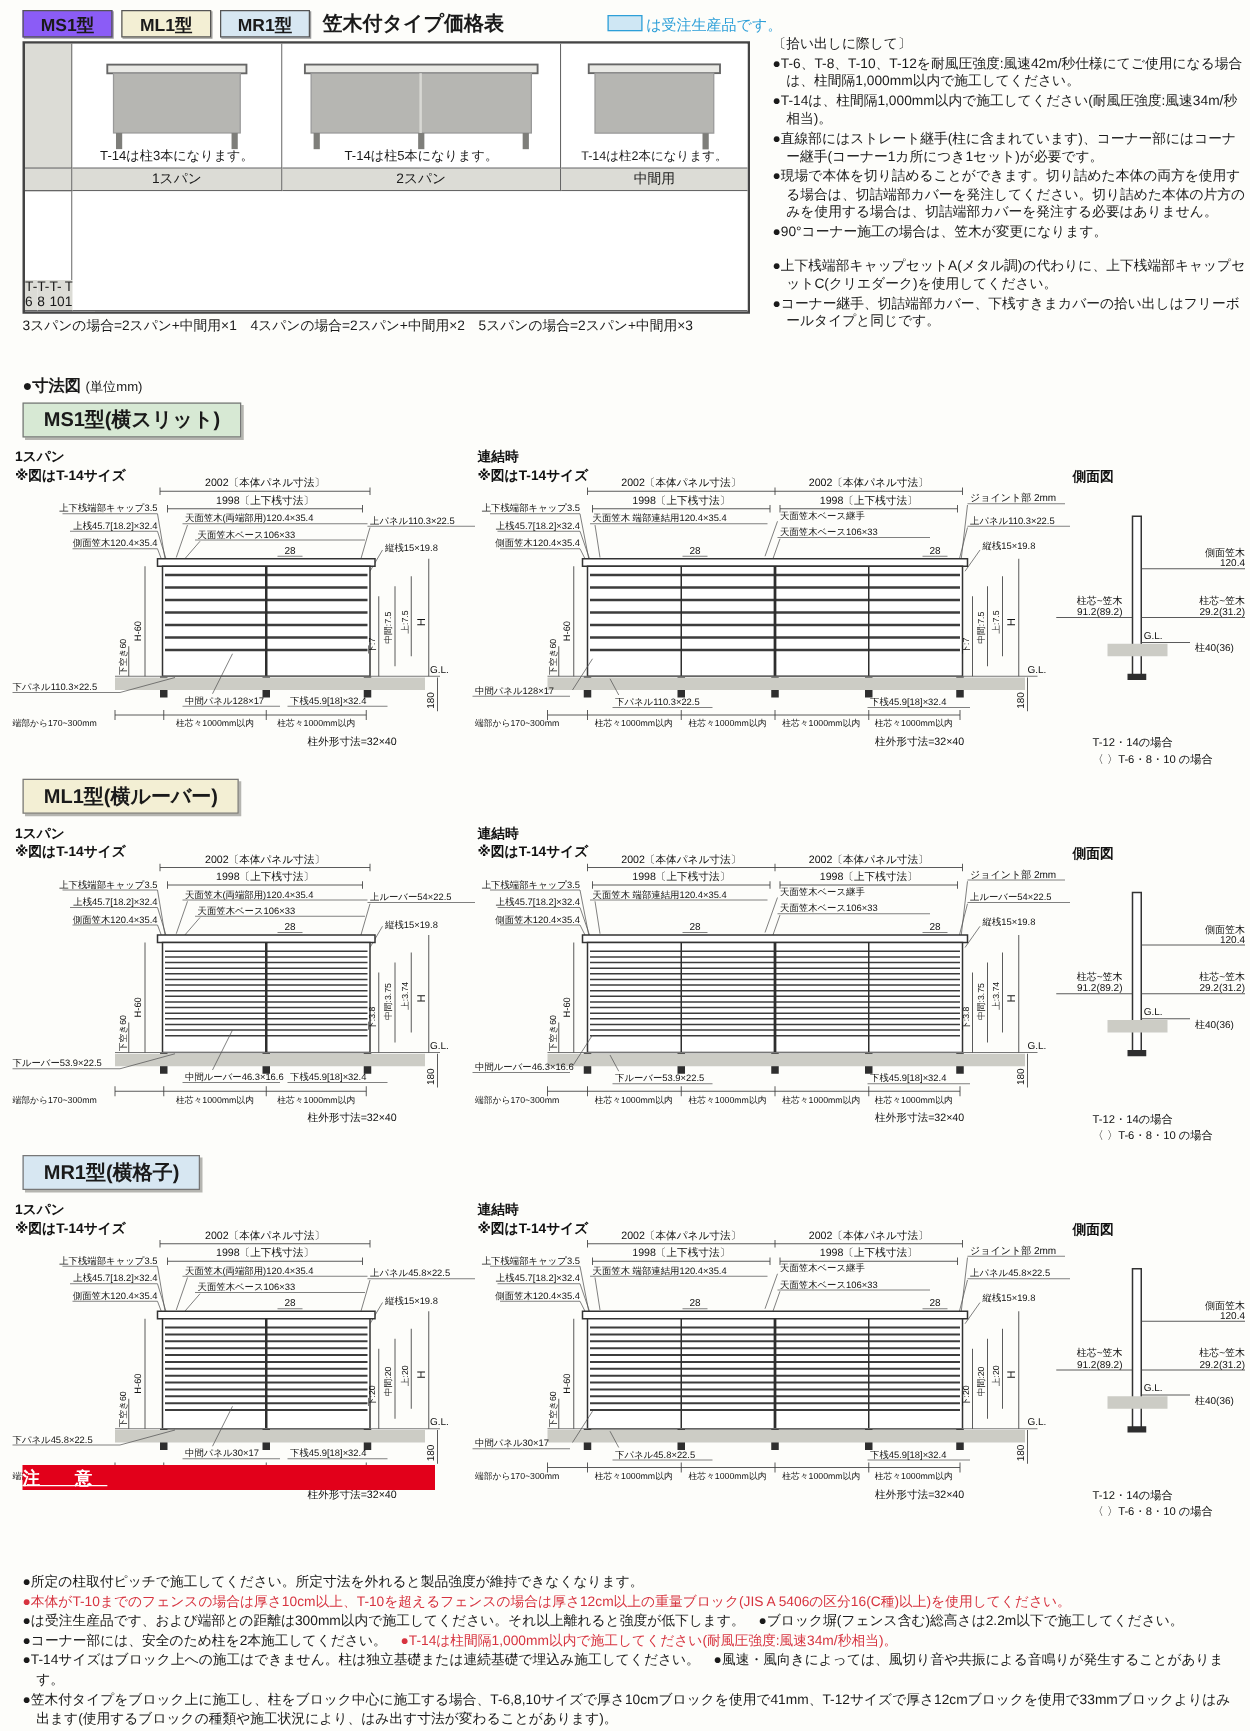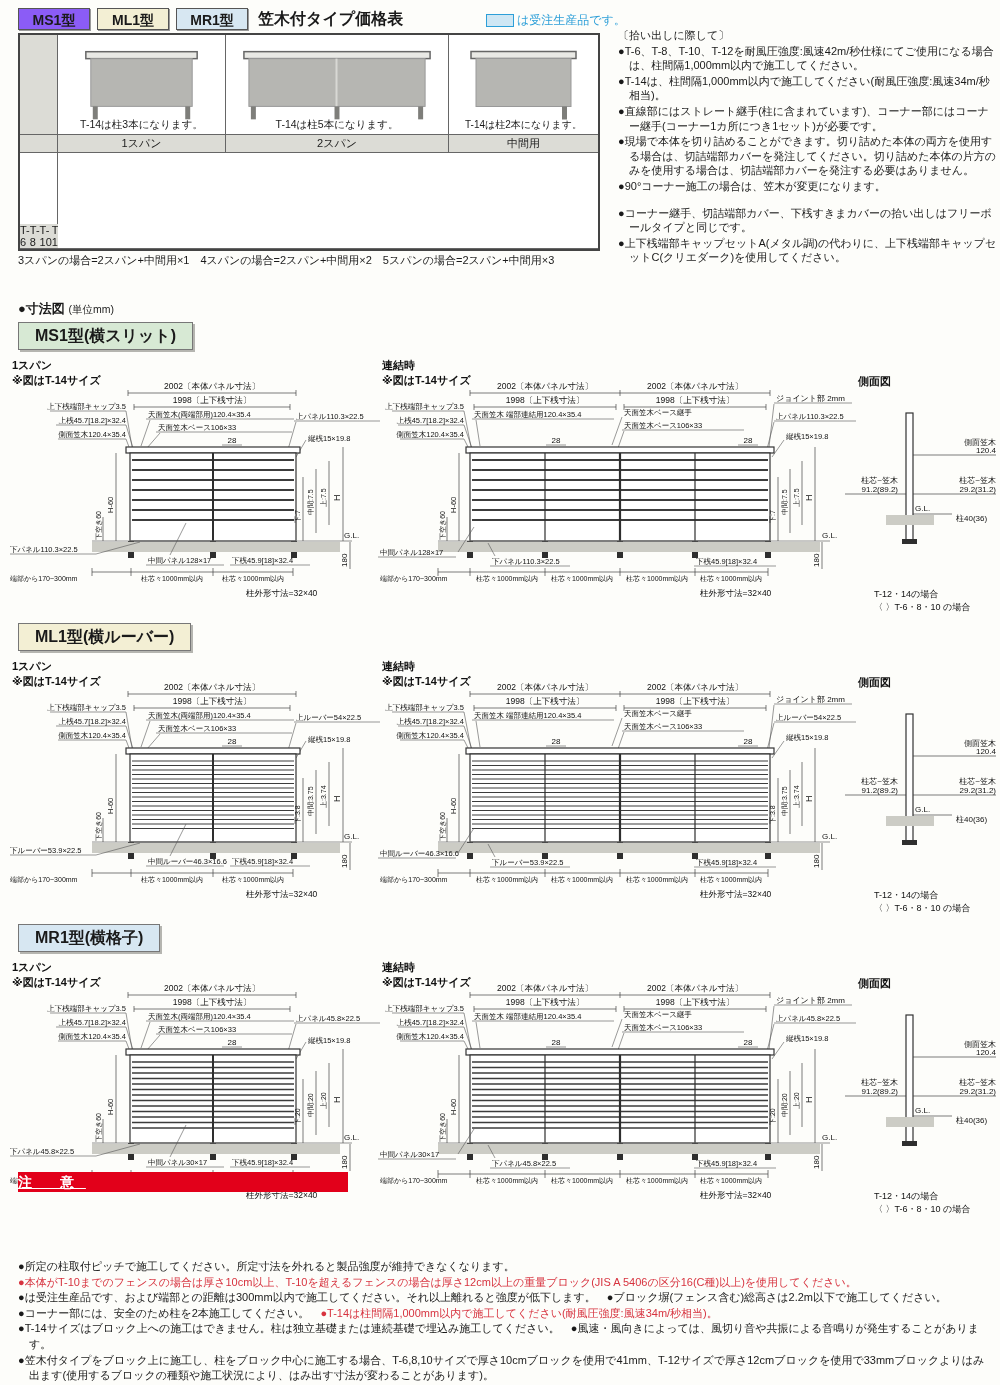--- a/index.html
+++ b/index.html
@@ -2,21 +2,21 @@
 <html><head>
 <meta charset="utf-8">
 <style>
   html,body{margin:0;padding:0;background:#e8e8e8;}
   .page{position:relative;width:1000px;height:1385px;background:#fdfdfa;
         font-family:"Liberation Sans","DejaVu Sans",sans-serif;color:#1a1a1a;overflow:hidden;margin:0 auto;}
   
   .tab{position:absolute;top:8px;width:72px;height:22px;line-height:22px;text-align:center;
        font-weight:bold;font-size:14px;border:1px solid #555;box-shadow:1px 1px 0 #9a9a9a;box-sizing:border-box;}
   .title{position:absolute;left:258px;top:9px;font-size:16px;font-weight:bold;}
-  .legend{position:absolute;left:486px;top:12px;font-size:12px;display:flex;align-items:center;gap:3px;}
+  .legend{position:absolute;left:486px;top:12px;font-size:12px;display:flex;gap:3px;}
   .legend .box{display:inline-block;width:26px;height:11px;border:1px solid #2d9fd8;}
   
   .ptable{position:absolute;left:18px;top:33px;width:578px;height:214px;border:2px solid #444;
           display:grid;grid-template-columns:38px 168px 223px 149px;grid-template-rows:100px 18px 96px;
           background:#fff;box-sizing:content-box;}
   .ptable .c{border-right:1px solid #666;border-bottom:1px solid #666;position:relative;box-sizing:border-box;}
   .ptable .last{border-right:none;}
   .gray{background:#dcdcd6;}
   .hcell{font-size:11px;text-align:center;line-height:17px;}
   .illo{background:#fff;}
@@ -115,22 +115,22 @@
   <div class="span-note">3スパンの場合=2スパン+中間用×1　4スパンの場合=2スパン+中間用×2　5スパンの場合=2スパン+中間用×3</div>
 
   <div class="pickup">
     <div class="ti">〔拾い出しに際して〕</div>
     <div class="it">●T-6、T-8、T-10、T-12を耐風圧強度:風速42m/秒仕様にてご使用になる場合は、柱間隔1,000mm以内で施工してください。</div>
     <div class="it">●T-14は、柱間隔1,000mm以内で施工してください(耐風圧強度:風速34m/秒相当)。</div>
     <div class="it">●直線部にはストレート継手(柱に含まれています)、コーナー部にはコーナー継手(コーナー1カ所につき1セット)が必要です。</div>
     <div class="it">●現場で本体を切り詰めることができます。切り詰めた本体の両方を使用する場合は、切詰端部カバーを発注してください。切り詰めた本体の片方のみを使用する場合は、切詰端部カバーを発注する必要はありません。</div>
     <div class="it">●90°コーナー施工の場合は、笠木が変更になります。</div>
     <div class="gap10"></div>
+    <div class="it">●上下桟端部キャップセットA(メタル調)の代わりに、上下桟端部キャップセットC(クリエダーク)を使用してください。</div>
     <div class="it">●コーナー継手、切詰端部カバー、下桟すきまカバーの拾い出しはフリーボールタイプと同じです。</div>
-    <div class="it">●上下桟端部キャップセットA(メタル調)の代わりに、上下桟端部キャップセットC(クリエダーク)を使用してください。</div>
   </div>
 
   <div class="dimhead">
     <span>●寸法図</span>
     <span class="unit">(単位mm)</span>
   </div>
 
   <div id="sections-host">
   <div class="sec">
     <div class="sec-heading" style="background-color: rgb(215, 233, 212);">MS1型(横スリット)</div>

